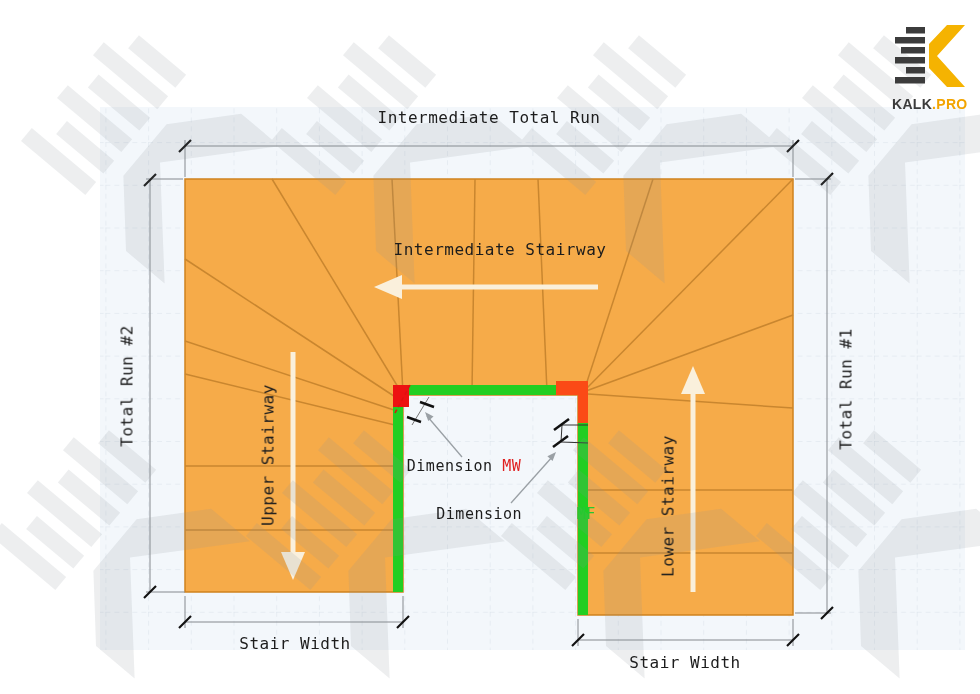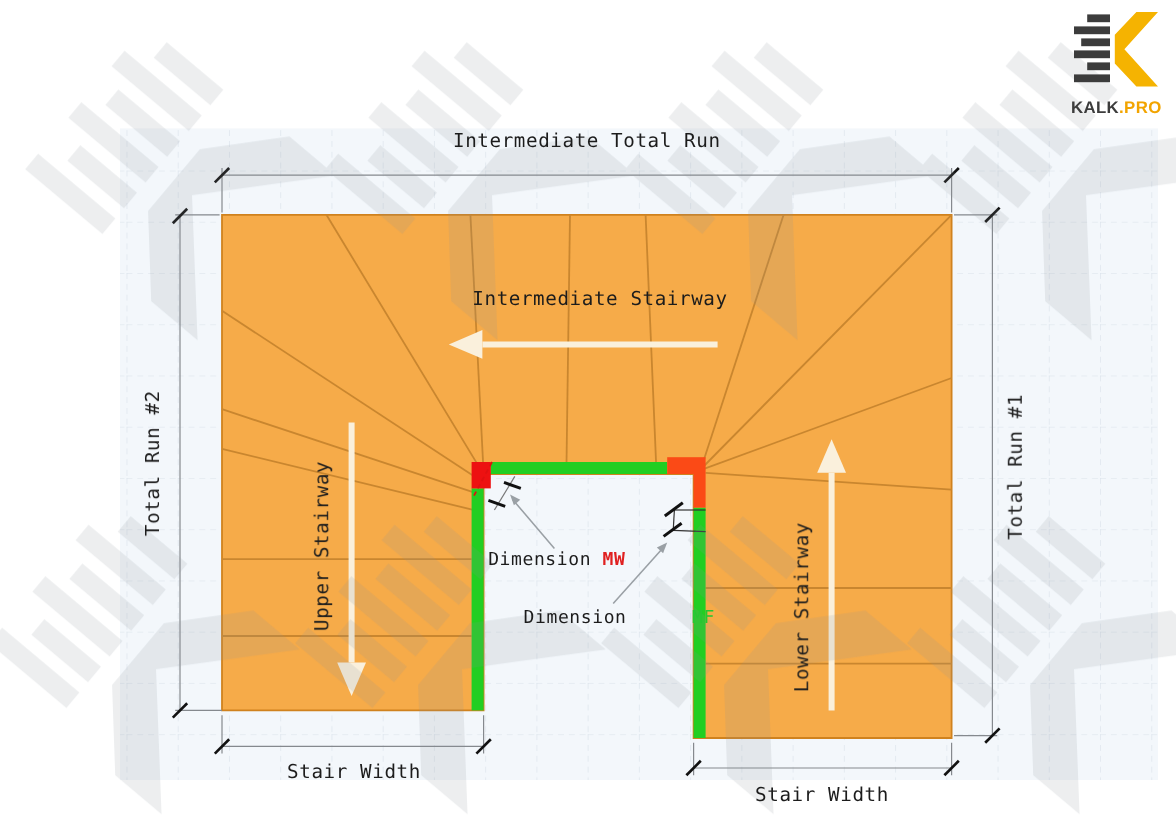--- a/index.html
+++ b/index.html
@@ -9,23 +9,23 @@
     font-family:"DejaVu Sans Mono", monospace;
   }
   #plan-svg{position:absolute;left:0;top:0;z-index:1;}
   .lbl{
     position:absolute;z-index:3;white-space:nowrap;
     color:#1c1c1c;font-size:16px;letter-spacing:0.5px;
     transform:translate(-50%,-50%);
   }
   .lbl.rot{transform:translate(-50%,-50%) rotate(-90deg);}
   .lbl.small{font-size:15px;}
-  .mw-accent{color:#e02020;font-weight:bold;}
+  .mw-accent{color:#e02020;}
   .mf-accent{color:#25c831;padding-left:45px;}
-  #logo{position:absolute;right:12px;top:8px;z-index:4;text-align:right;}
+  #logo{position:absolute;right:12px;top:23px;z-index:4;text-align:left;}
   #logo-text{
     font-family:"Liberation Sans", sans-serif;font-weight:bold;
     font-size:14px;letter-spacing:0.3px;margin-top:1px;color:#3c3c3c;
   }
   #logo-text .pro{color:#f2a400;}
 </style>
 </head>
 <body>
 
 <div id="stage">

